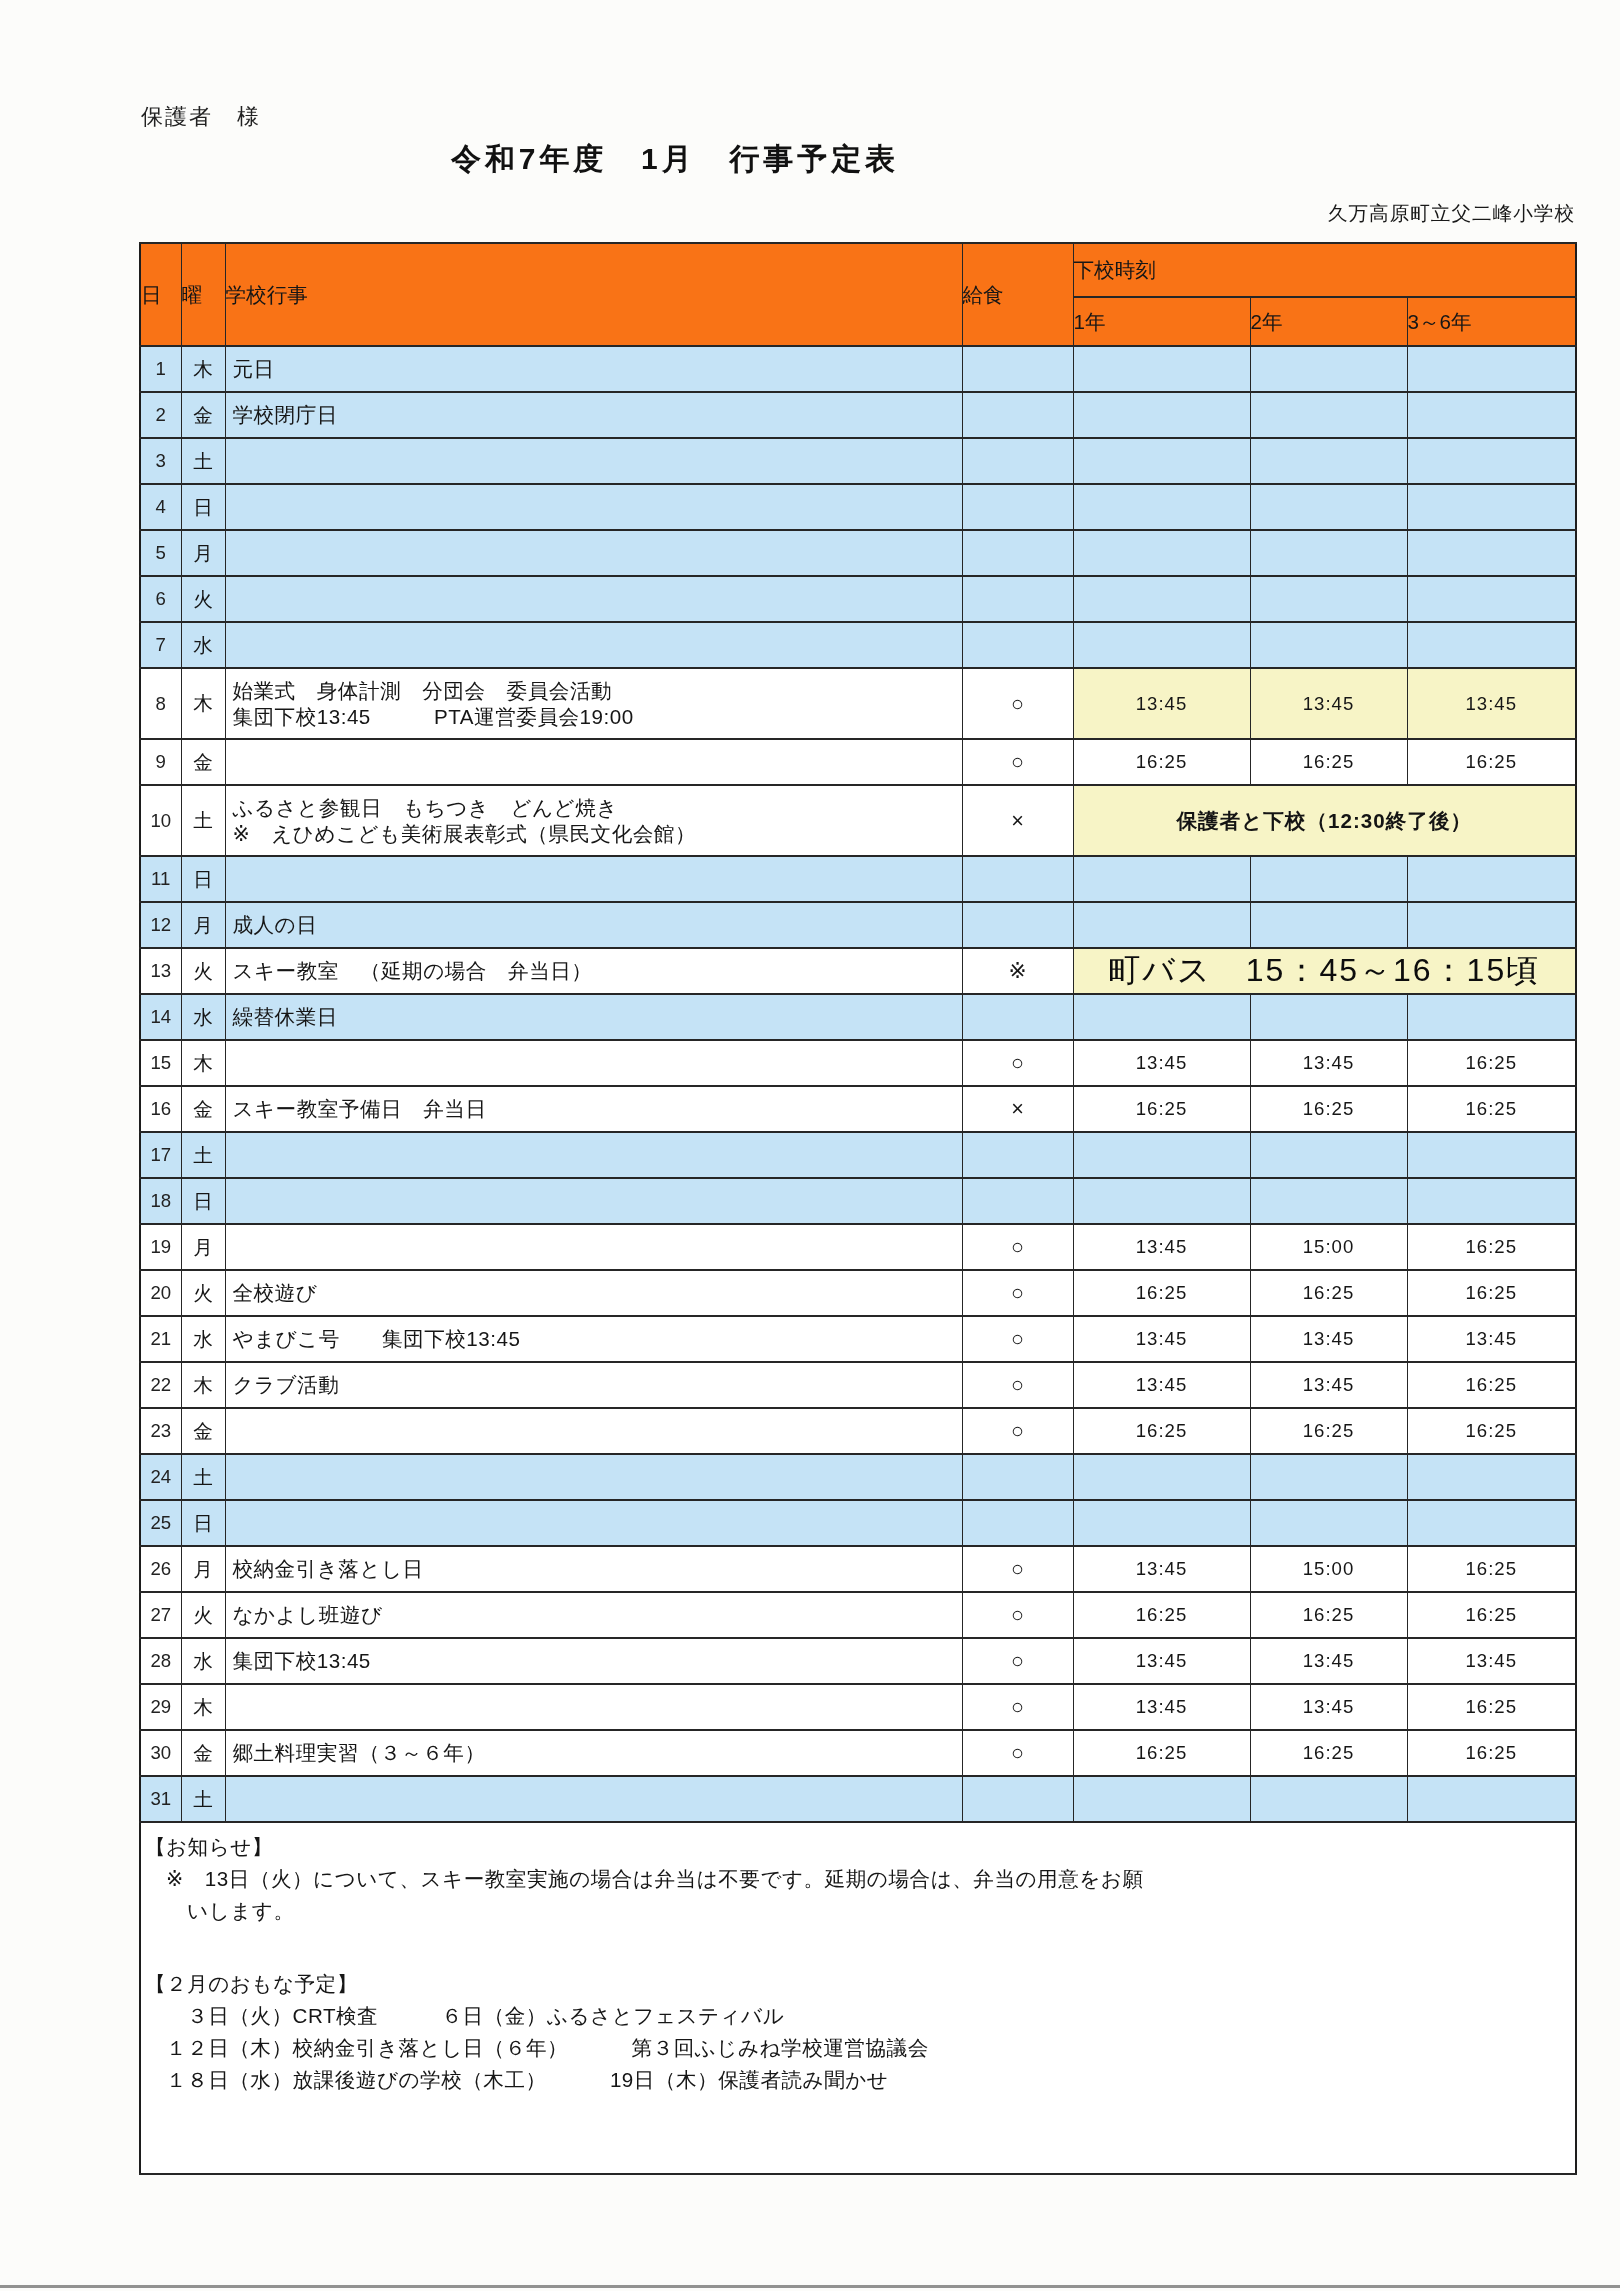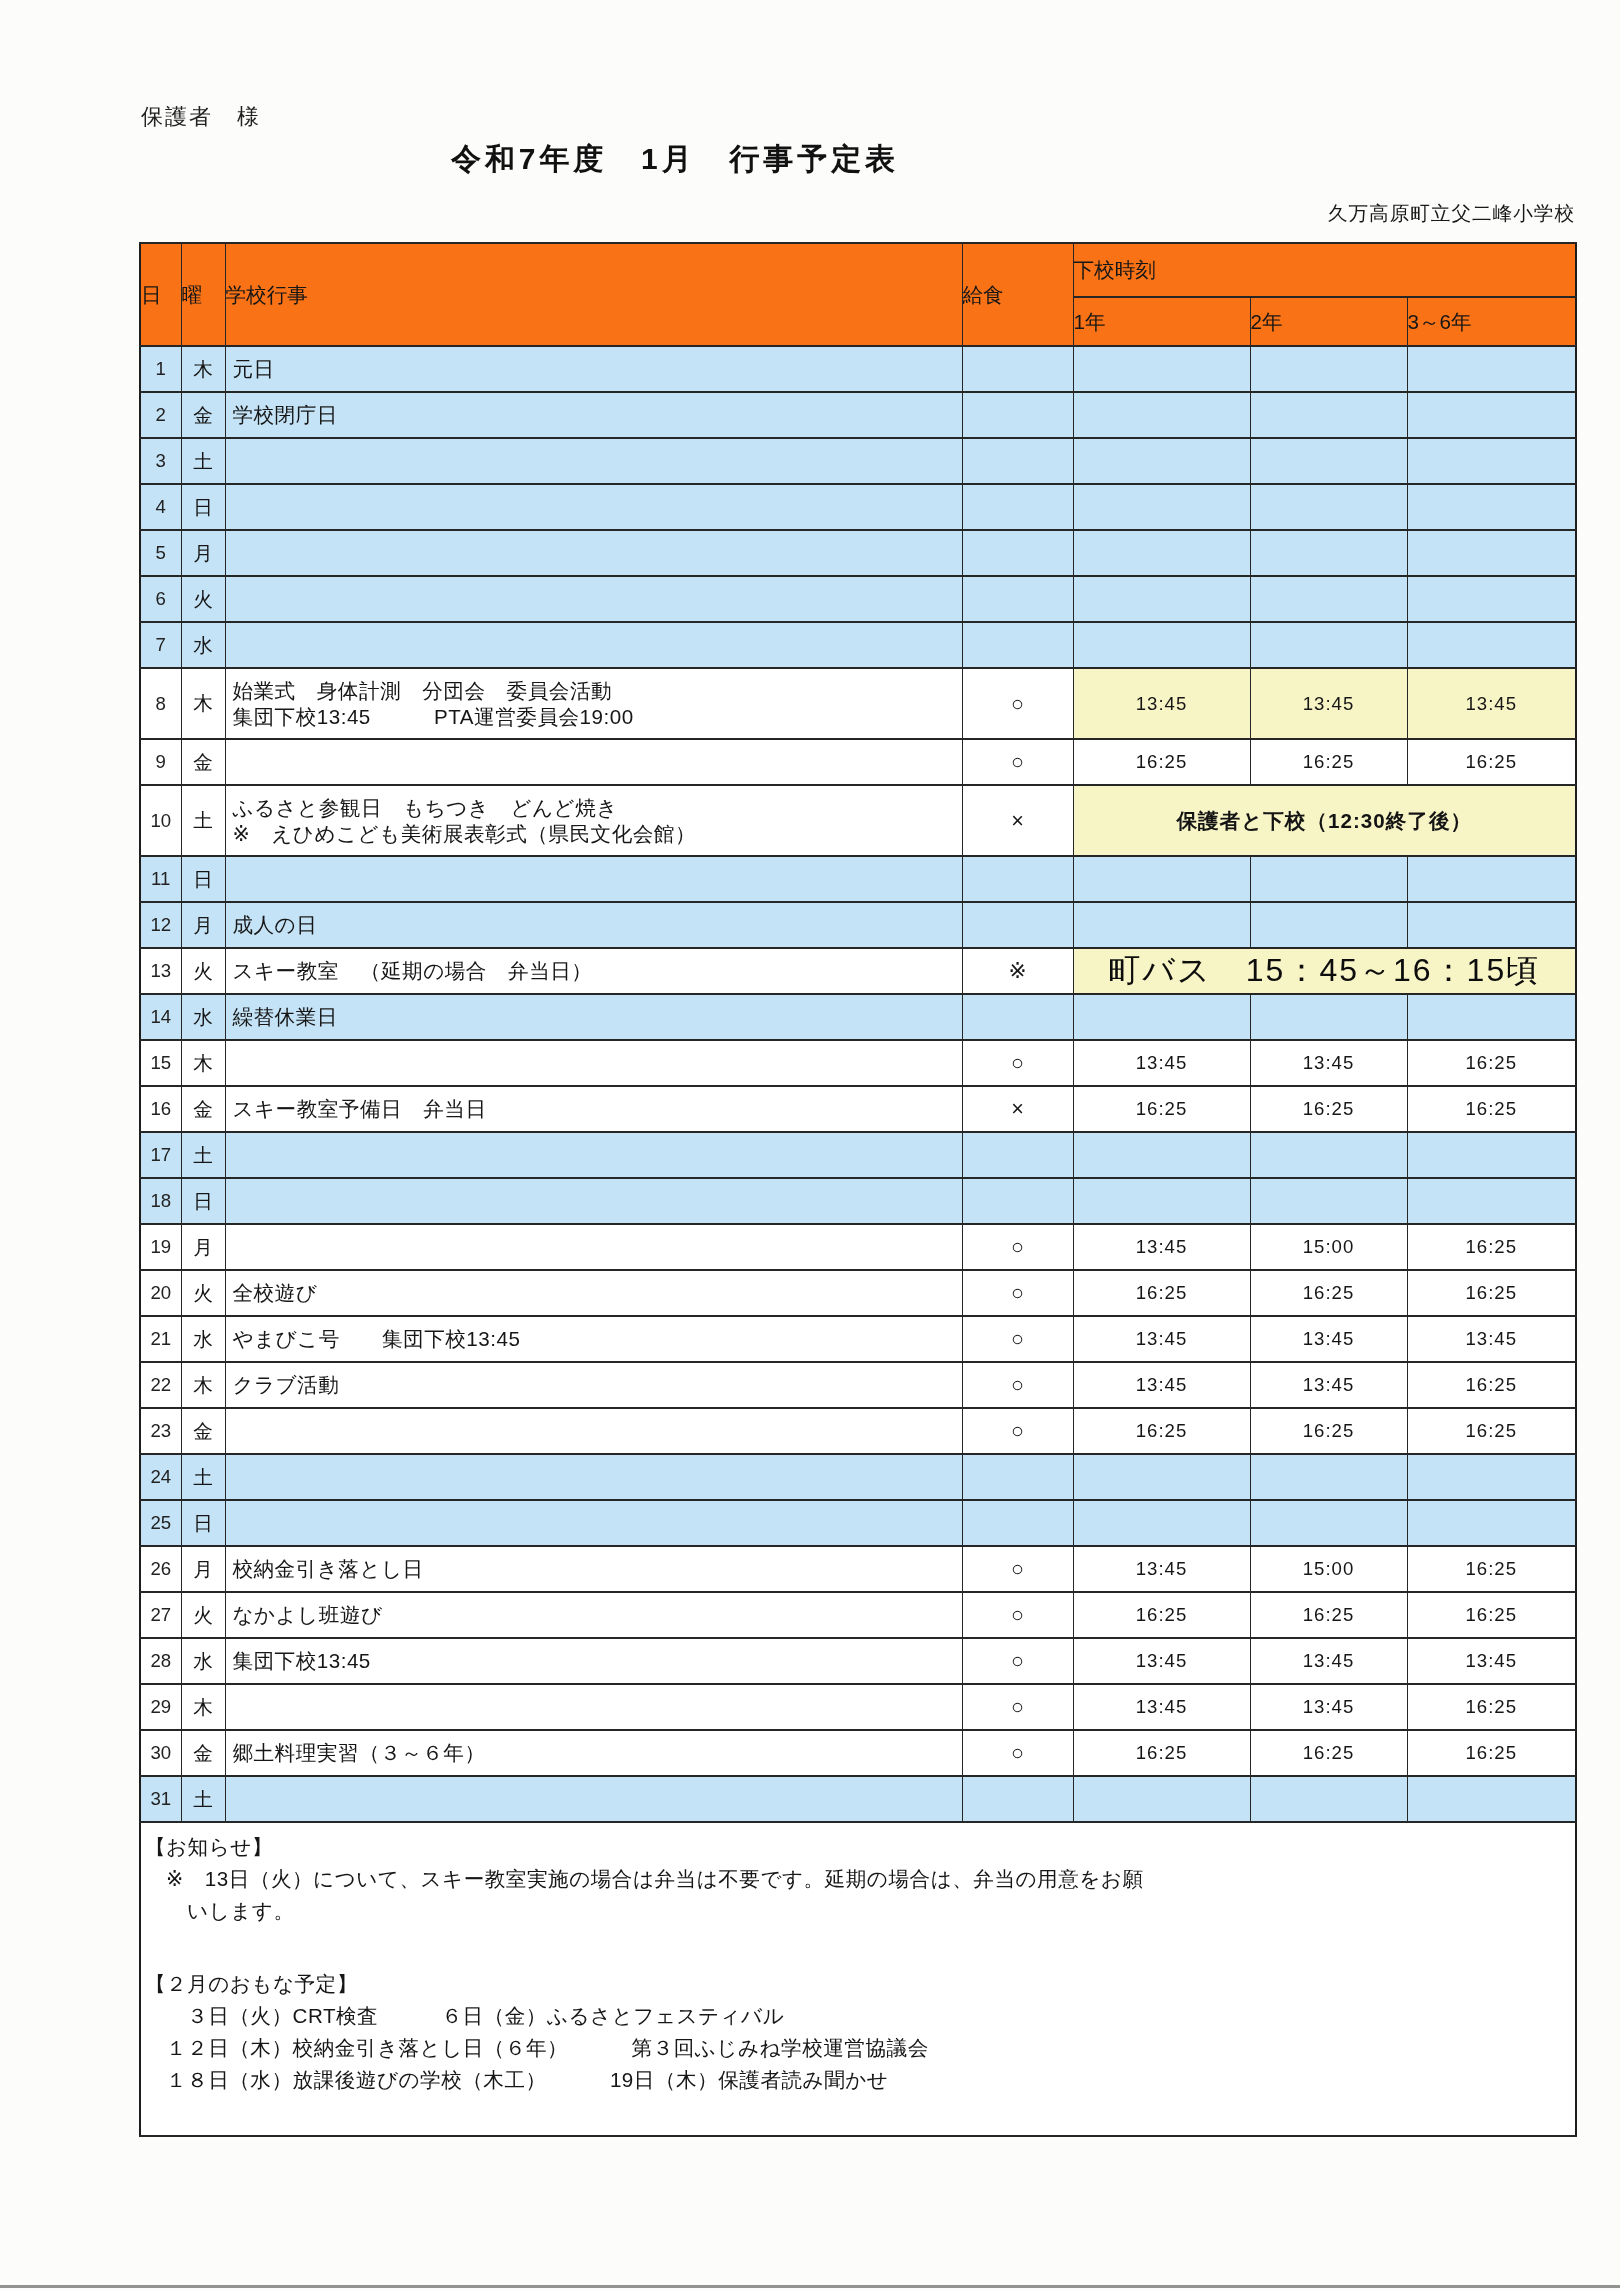--- a/index.html
+++ b/index.html
@@ -417,21 +417,21 @@
           <td class="c-day">31</td>
           <td class="c-wd">土</td>
           <td class="c-event"></td>
           <td class="c-lunch"></td>
           <td class="c-time"></td>
           <td class="c-time"></td>
           <td class="c-time"></td>
         </tr>
       </tbody>
     <tbody>
-      <tr style="height:314px;">
+      <tr style="height:352px;">
         <td class="notices-cell" colspan="7">
           <div class="notices-inner">
             <div class="n-line">【お知らせ】</div>
             <div class="n-line">　※　13日（火）について、スキー教室実施の場合は弁当は不要です。延期の場合は、弁当の用意をお願</div>
             <div class="n-line">　　いします。</div>
             <div class="n-gap"></div>
             <div class="n-line">【２月のおもな予定】</div>
             <div class="n-line">　　３日（火）CRT検査　　　６日（金）ふるさとフェスティバル</div>
             <div class="n-line">　１２日（木）校納金引き落とし日（６年）　　　第３回ふじみね学校運営協議会</div>
             <div class="n-line">　１８日（水）放課後遊びの学校（木工）　　　19日（木）保護者読み聞かせ</div>

